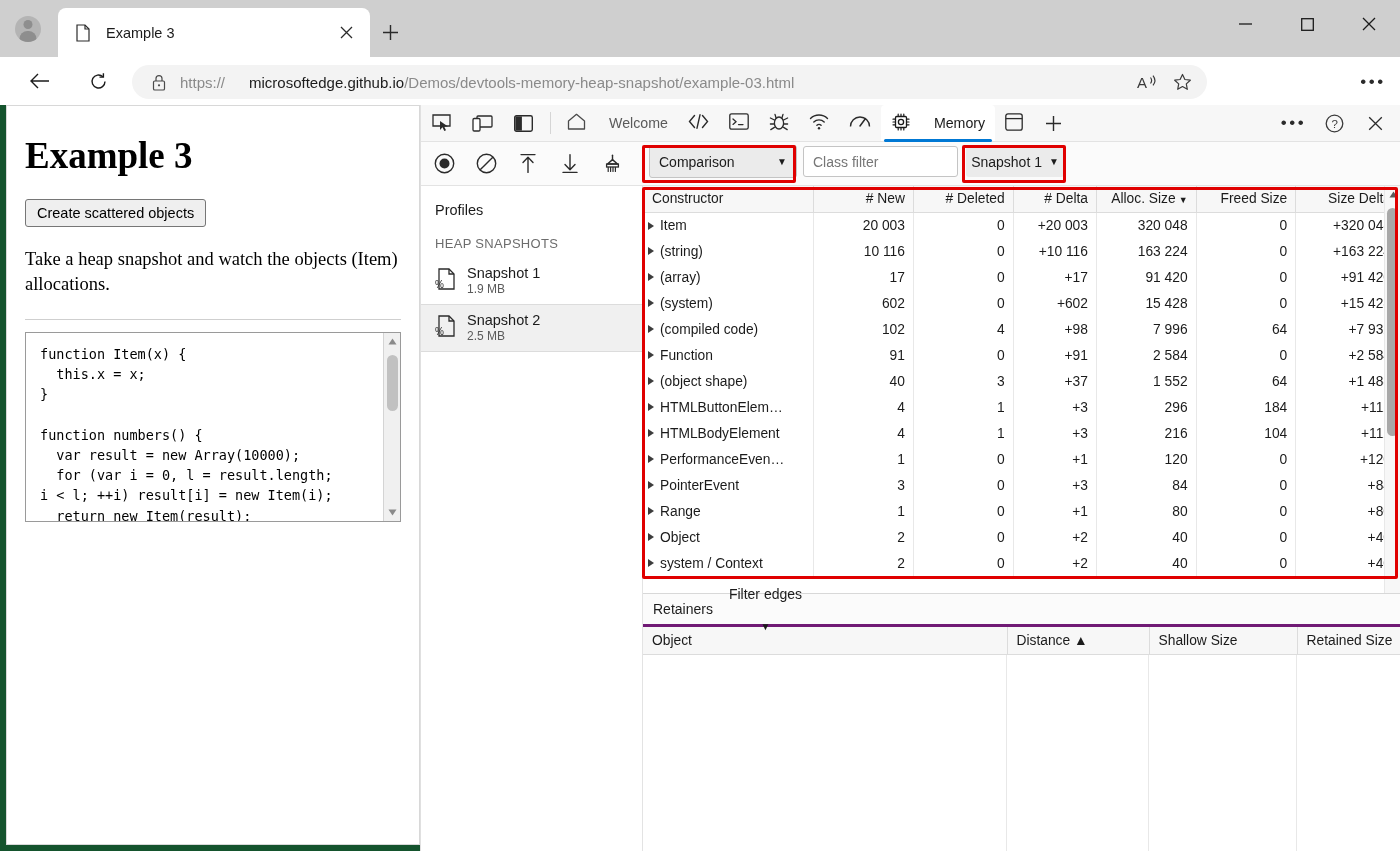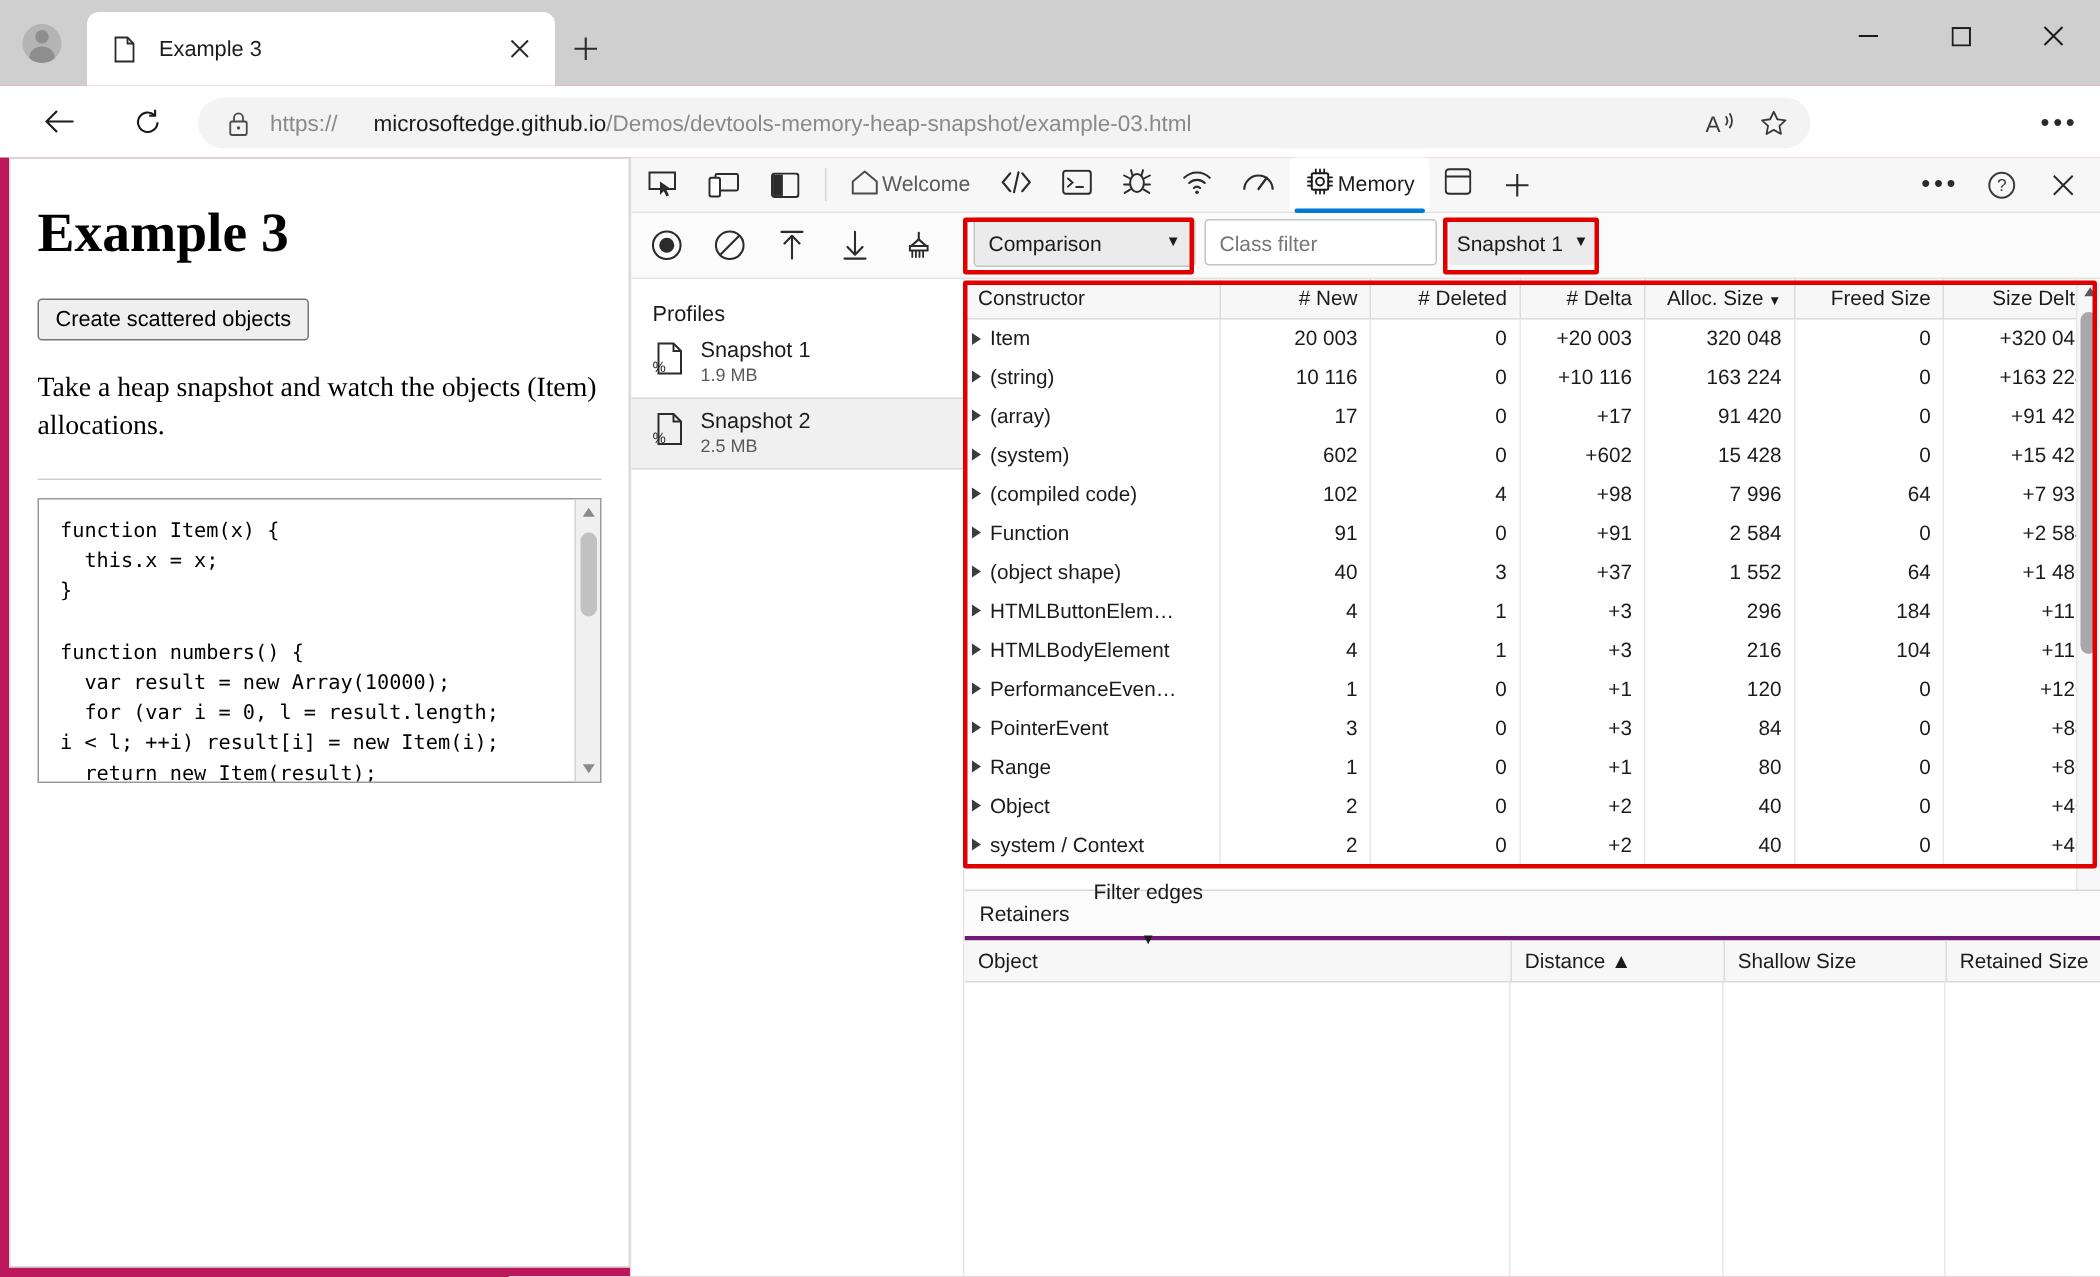--- a/index.html
+++ b/index.html
@@ -5,21 +5,21 @@
   * { box-sizing: border-box; }
   html, body {
     margin: 0; padding: 0;
     background: #ffffff;
     font-family: "Liberation Sans", sans-serif;
   }
   #app {
     position: relative;
     width: 1400px; height: 851px;
     overflow: hidden;
-    background: #be185d;
+    background: #14532d;
   }
 
   
   .titlebar {
     position: absolute; left: 0; top: 0; width: 1400px; height: 57px;
     background: #cfcfcf;
   }
   .profile-btn {
     position: absolute; left: 8px; top: 12px; width: 40px; height: 34px;
     display: flex; align-items: center; justify-content: center;
@@ -184,21 +184,21 @@
   .dt-ico {
     width: 41px; height: 36px;
     display: flex; align-items: center; justify-content: center;
     cursor: pointer;
   }
   .dt-sep {
     width: 1px; height: 22px; background: #d5d5d5; margin: 0 6px;
   }
   .dt-tab {
     height: 36px; padding: 0 10px;
-    display: flex; align-items: center; gap: 2px;
+    display: flex; align-items: center; gap: 23px;
     font-size: 14.2px; color: #5a5a5a;
     cursor: pointer; position: relative;
   }
   .dt-tab.selected {
     background: #ffffff; color: #1b1b1b;
     border-radius: 4px 4px 0 0;
   }
   .dt-tab.selected::after {
     content: ""; position: absolute; left: 3px; right: 3px; bottom: -1px;
     height: 3px; background: #0078d4; border-radius: 2px;
@@ -618,20 +618,21 @@
       <div class="snap-select">
         <span>Snapshot 1</span>
         <span class="caret" style="font-size:10px;">▼</span>
       </div>
     </div>
 
     <div class="dt-body">
 
       <div class="profiles">
         <div class="profiles-title">Profiles</div>
+        <div class="profiles-group">HEAP SNAPSHOTS</div>
 
         <div class="snap-item">
           <span>
             <svg width="22" height="24" viewBox="0 0 22 24">
                 <path d="M4 2h10l5 5v15H4z" fill="none" stroke="#2b2b2b" stroke-width="1.3"></path>
                 <path d="M14 2v5h5" fill="none" stroke="#2b2b2b" stroke-width="1.3"></path>
                 <text x="0" y="21" font-family="Liberation Sans" font-size="10" fill="#2b2b2b">%</text>
               </svg>
           </span>
           <span class="snap-texts">

